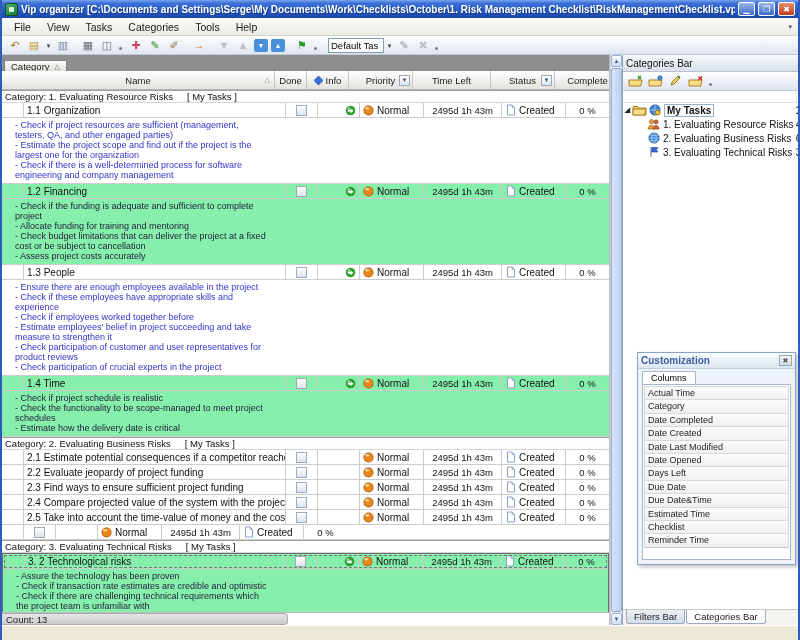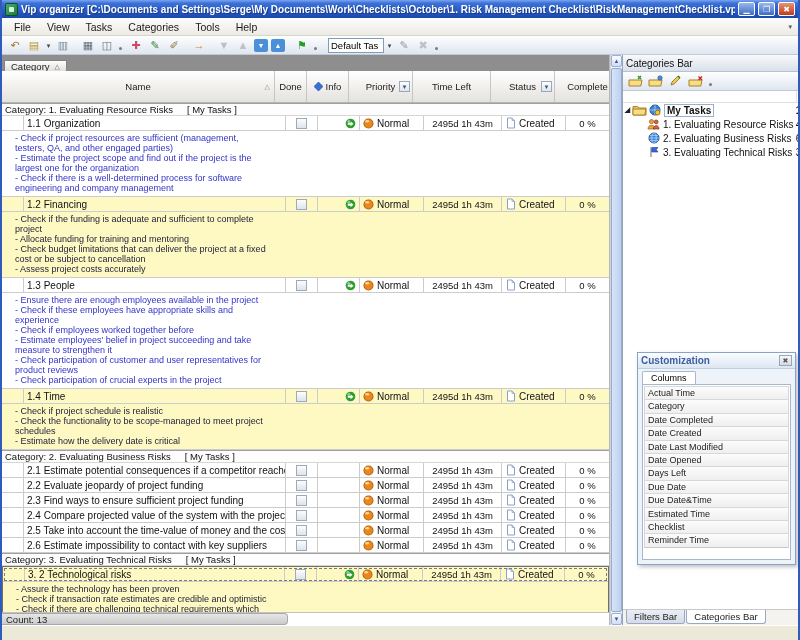--- a/index.html
+++ b/index.html
@@ -28,21 +28,21 @@
   .tsep{width:5px;flex:none;}
   .combo{display:flex;align-items:center;margin-left:6px;height:15px;}
   .combo-box{width:56px;height:15px;border:1px solid #7f9db9;background:#fff;font-size:9.5px;padding:0 2px;display:flex;align-items:center;white-space:nowrap;overflow:hidden;}
   
   .main{position:absolute;top:55px;left:0;right:0;bottom:15px;display:flex;background:#fff;}
   .grid-wrap{width:608px;display:flex;flex-direction:column;background:#fff;border-right:1px solid #b8b8b8;}
   .group-strip{height:16px;background:#8e8e8e;padding:1px 0 0 2px;flex:none;}
   .group-chip{display:inline-flex;align-items:center;gap:5px;height:14px;padding:0 6px;font-size:9.5px;color:#222;
     background:linear-gradient(180deg,#fdfdfd,#dcdad4);border:1px solid #828282;}
   .group-chip .tri{font-size:7px;color:#666;}
-  .ghead{display:flex;height:32px;flex:none;background:linear-gradient(180deg,#ffffff,#e4e2dd);border-bottom:1px solid #b5b5b5;font-size:9.5px;color:#222;}
+  .ghead{display:flex;height:19px;flex:none;background:linear-gradient(180deg,#ffffff,#e4e2dd);border-bottom:1px solid #b5b5b5;font-size:9.5px;color:#222;}
   .ghead>div{display:flex;align-items:center;justify-content:center;border-right:1px solid #c6c6c6;position:relative;}
   .ghead>div:last-child{border-right:none;margin-left:11px;}
   .h-name{flex:1;}
   .sort-tri{position:absolute;right:4px;font-size:7px;color:#8a8a8a;}
   .filter-btn{position:absolute;right:2px;width:11px;height:11px;border:1px solid #9aa8bc;background:linear-gradient(180deg,#fff,#dbe4f0);
     font-size:6px;color:#456;display:flex;align-items:center;justify-content:center;}
   .c-done{width:32px;}.c-info{width:42px;}.c-pri{width:64px;}.c-time{width:78px;}.c-status{width:64px;}.c-comp{width:43px;}
   .gbody{flex:1;overflow:hidden;font-size:10px;color:#111;}
   .cat-row{height:13px;line-height:12px;border-top:1px solid #a0a0a0;border-bottom:1px solid #d6d6d6;padding-left:3px;font-size:9.5px;background:#fdfdfd;display:flex;gap:14px;}
   .trow{display:flex;height:15px;border-bottom:1px solid #cccccc;background:#fff;}
@@ -51,21 +51,21 @@
   .r-name{flex:1;padding-left:3px;white-space:nowrap;overflow:hidden;}
   .r-done{width:32px;justify-content:center;}
   .r-info{width:42px;justify-content:flex-end;padding-right:3px;}
   .r-pri{width:64px;padding-left:3px;gap:3px;}
   .r-time{width:78px;justify-content:center;font-size:9.5px;}
   .r-status{width:64px;padding-left:4px;gap:3px;}
   .r-comp{width:43px;justify-content:center;border-right:none!important;font-size:9.5px;}
   .cb{width:11px;height:11px;border:1px solid #9daab8;background:linear-gradient(180deg,#fdfdfd,#dde4ec);}
   .notes{border-bottom:1px solid #cccccc;padding:2px 6px 3px 13px;background:#fff;}
   .nline{max-width:252px;font-size:9px;line-height:10px;color:#3434c8;}
-  .hl,.trow.hl,.notes.hl{background:#fef9c3;}
+  .hl,.trow.hl,.notes.hl{background:#86efac;}
   .notes.hl .nline{color:#23233c;}
   .selwrap{border:1px solid #6f6f6f;}
   .trow.sel{outline:1px dashed #7a7a7a;outline-offset:-2px;}
   
   .vscroll{width:12px;background:#eef1f8;border-left:1px solid #d4d4d4;display:flex;flex-direction:column;flex:none;}
   .sarrow{height:12px;flex:none;background:linear-gradient(180deg,#fdfdfd,#cfdcf3);border:1px solid #9ab0d8;border-radius:2px;
     color:#3a5a9a;font-size:6px;display:flex;align-items:center;justify-content:center;}
   .sthumb{flex:1;margin:1px 0;background:linear-gradient(90deg,#d7e4f8,#bcd0ef);border:1px solid #93accf;border-radius:2px;}
   .countbar{height:13px;flex:none;background:#fff;border-top:1px solid #c2c2c2;position:relative;}
   .countpill{position:absolute;left:0;top:0;height:12px;width:286px;background:linear-gradient(180deg,#e6e6e6,#cbcbcb);
@@ -530,21 +530,20 @@
                   <path d="M1.5 1h4.5l2.5 2.5V11H1.5z" fill="#fff" stroke="#8aa2c8"></path>
                   <path d="M6 1l2.5 2.5H6z" fill="#d4e0f0" stroke="#8aa2c8" stroke-width=".7"></path>
                 </svg>
               </span>
               <span>Created</span>
             </div>
             <div class="r-comp">0 %</div>
           </div>
           <div class="trow">
             <div class="r-gut"></div>
-            <div class="r-name">2.6 Estimate impossibility to contact with key suppliers</div>
             <div class="r-done">
               <span class="cb"></span>
             </div>
             <div class="r-info"></div>
             <div class="r-pri">
               <span>
                 <svg width="11" height="11" viewBox="0 0 11 11">
                   <circle cx="5.5" cy="5.5" r="5" fill="#b35c09"></circle>
                   <circle cx="5.5" cy="5.5" r="4.2" fill="#e8871e"></circle>
                   <ellipse cx="4.1" cy="3.3" rx="2" ry="1.3" fill="rgba(255,228,170,.85)"></ellipse>

